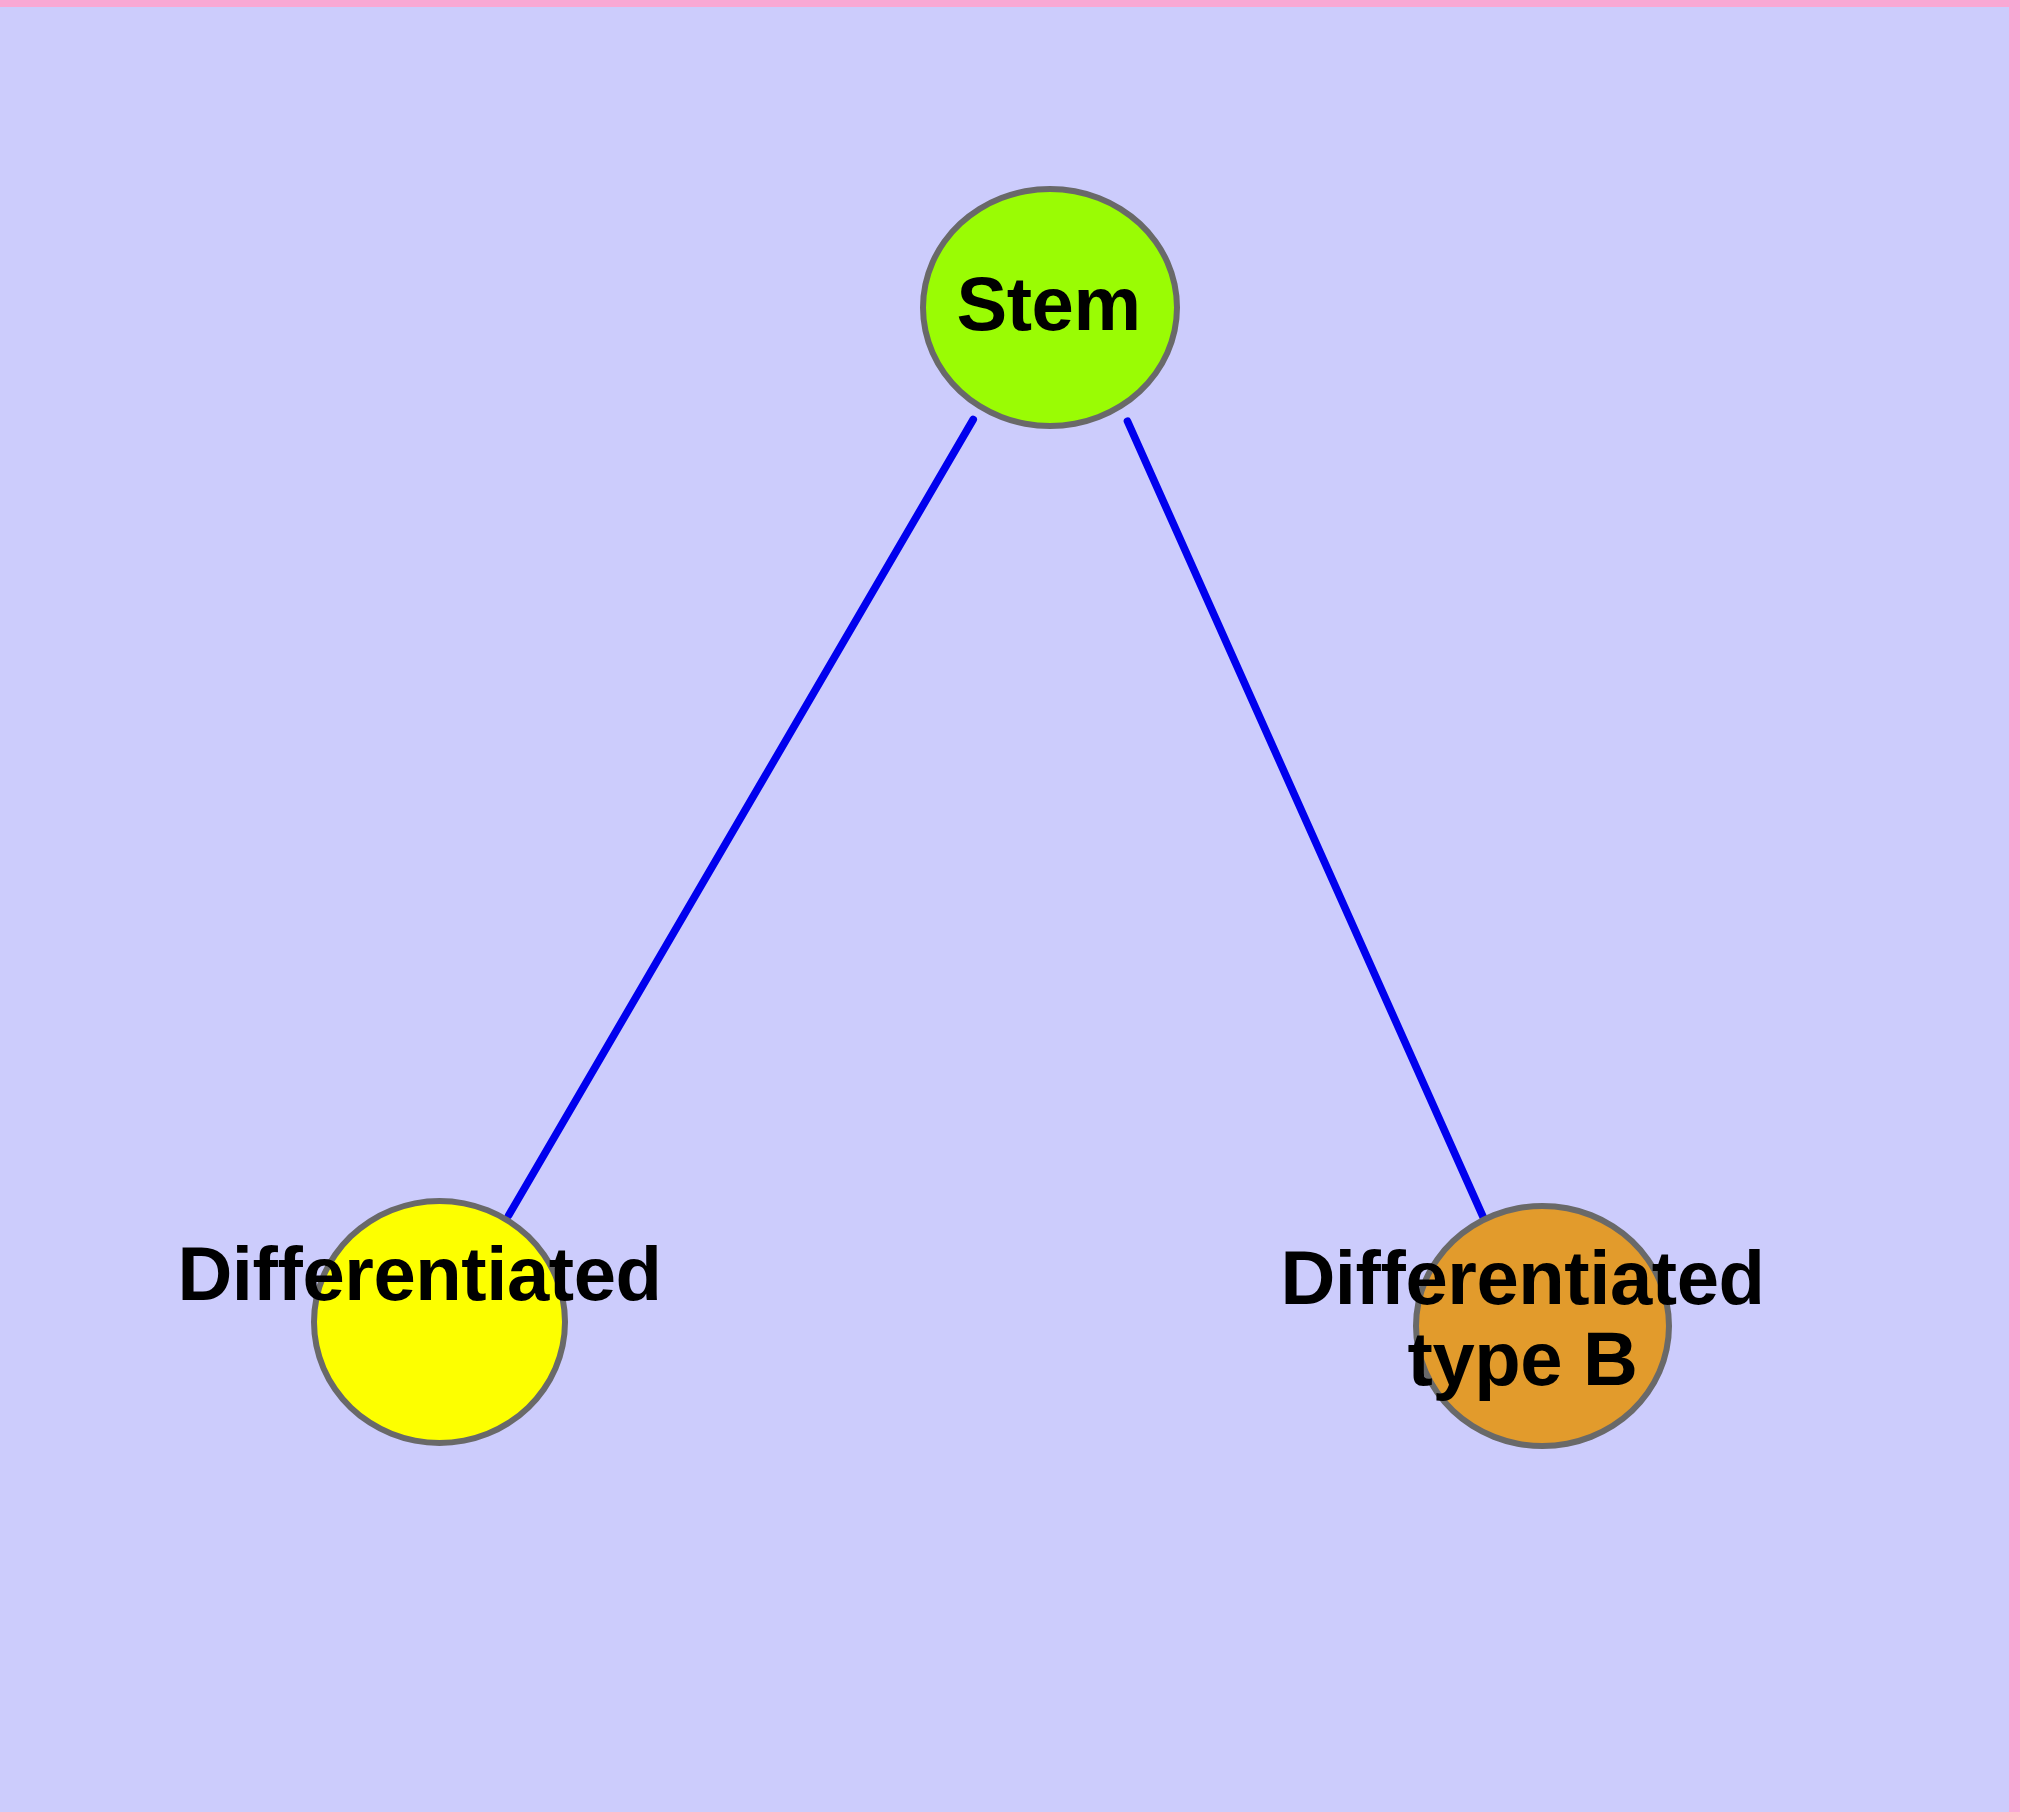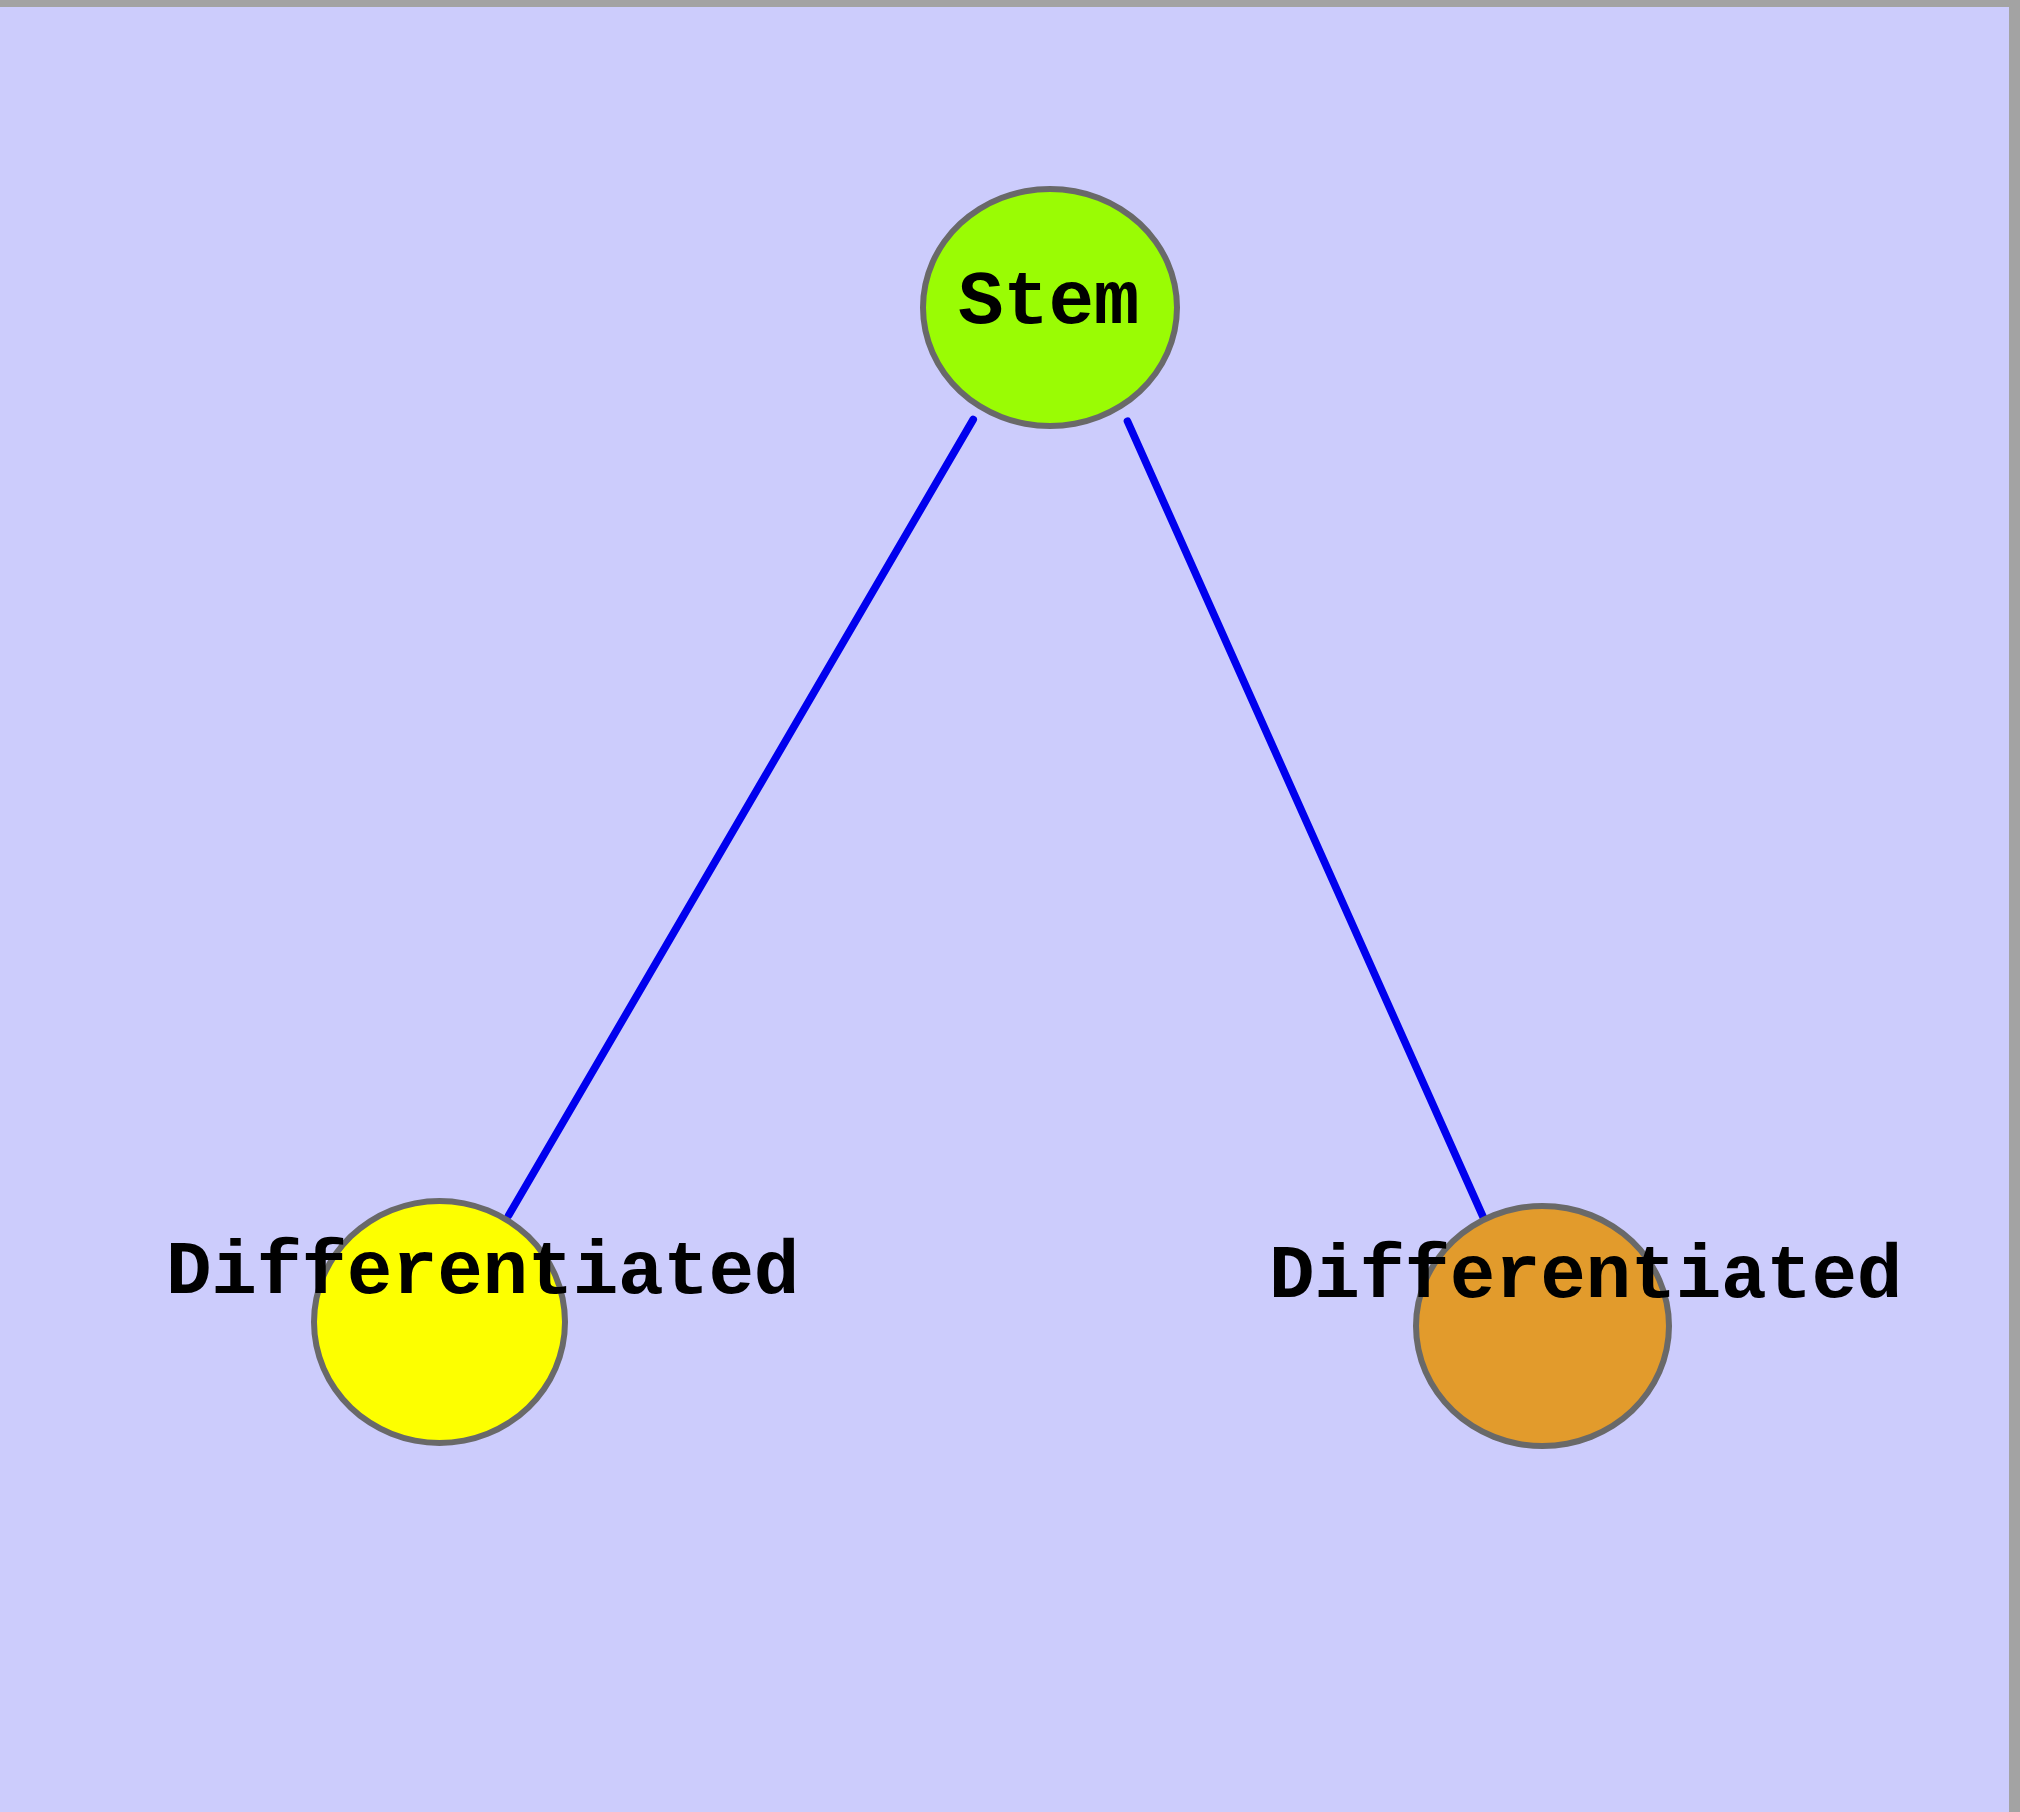--- a/index.html
+++ b/index.html
@@ -4,23 +4,23 @@
 <style>
   html, body {
     margin: 0;
     padding: 0;
     background: #ffffff;
   }
   #canvas {
     position: relative;
     width: 2021px;
     height: 1812px;
-    background: #a3a3a3;
+    background: #f9a8d4;
     overflow: hidden;
-    font-family: Liberation Mono, monospace;
+    font-family: Liberation Sans, sans-serif;
   }
   #plot-background {
     position: absolute;
     left: 0px;
     top: 6.8px;
     width: 2009px;
     height: 1805px;
     background: #ccccfc;
   }
   #graph-svg {
@@ -90,17 +90,17 @@
     <div id="node-stem-label" class="node-label" style="color: rgb(0, 0, 0);">Stem</div>
   </div>
 
   <div class="node-group">
     <div id="node-typea-circle" class="node-circle" style="background: rgb(253, 255, 0); border-color: rgb(105, 105, 105);"></div>
     <div id="node-typea-label" class="node-label" style="color: rgb(0, 0, 0);"><span>Differentiated</span><br></div>
   </div>
 
   <div class="node-group">
     <div id="node-typeb-circle" class="node-circle" style="background: rgb(226, 155, 44); border-color: rgb(105, 105, 105);"></div>
-    <div id="node-typeb-label" class="node-label" style="color: rgb(0, 0, 0);"><span>Differentiated</span><br></div>
+    <div id="node-typeb-label" class="node-label" style="color: rgb(0, 0, 0);"><span>Differentiated</span><br><span>type B</span></div>
   </div>
 
 </div>
 
 
 </body></html>

